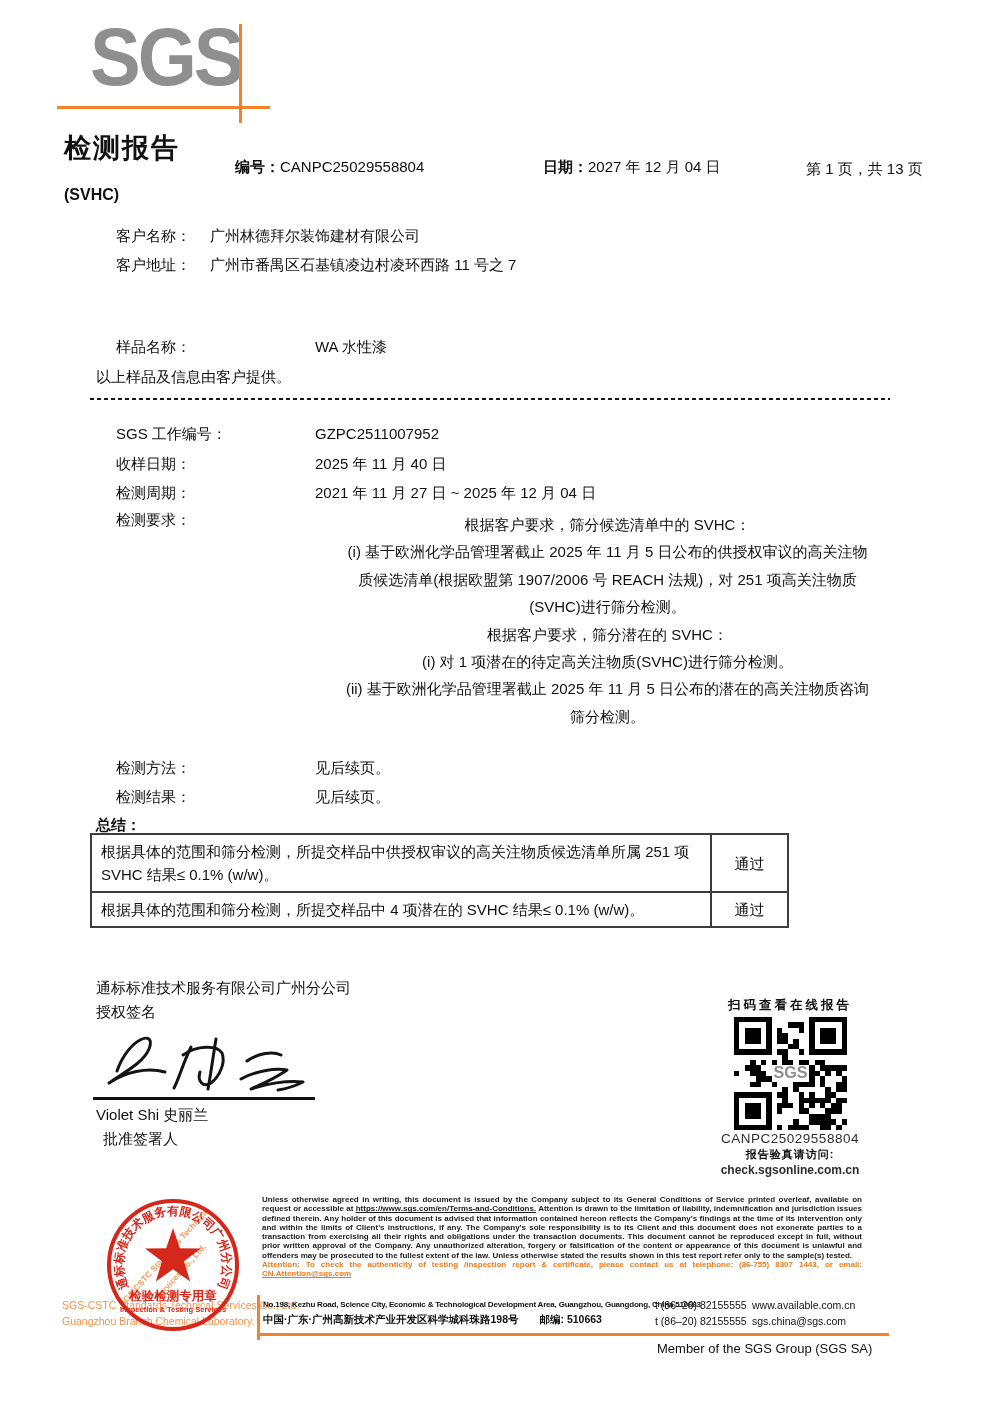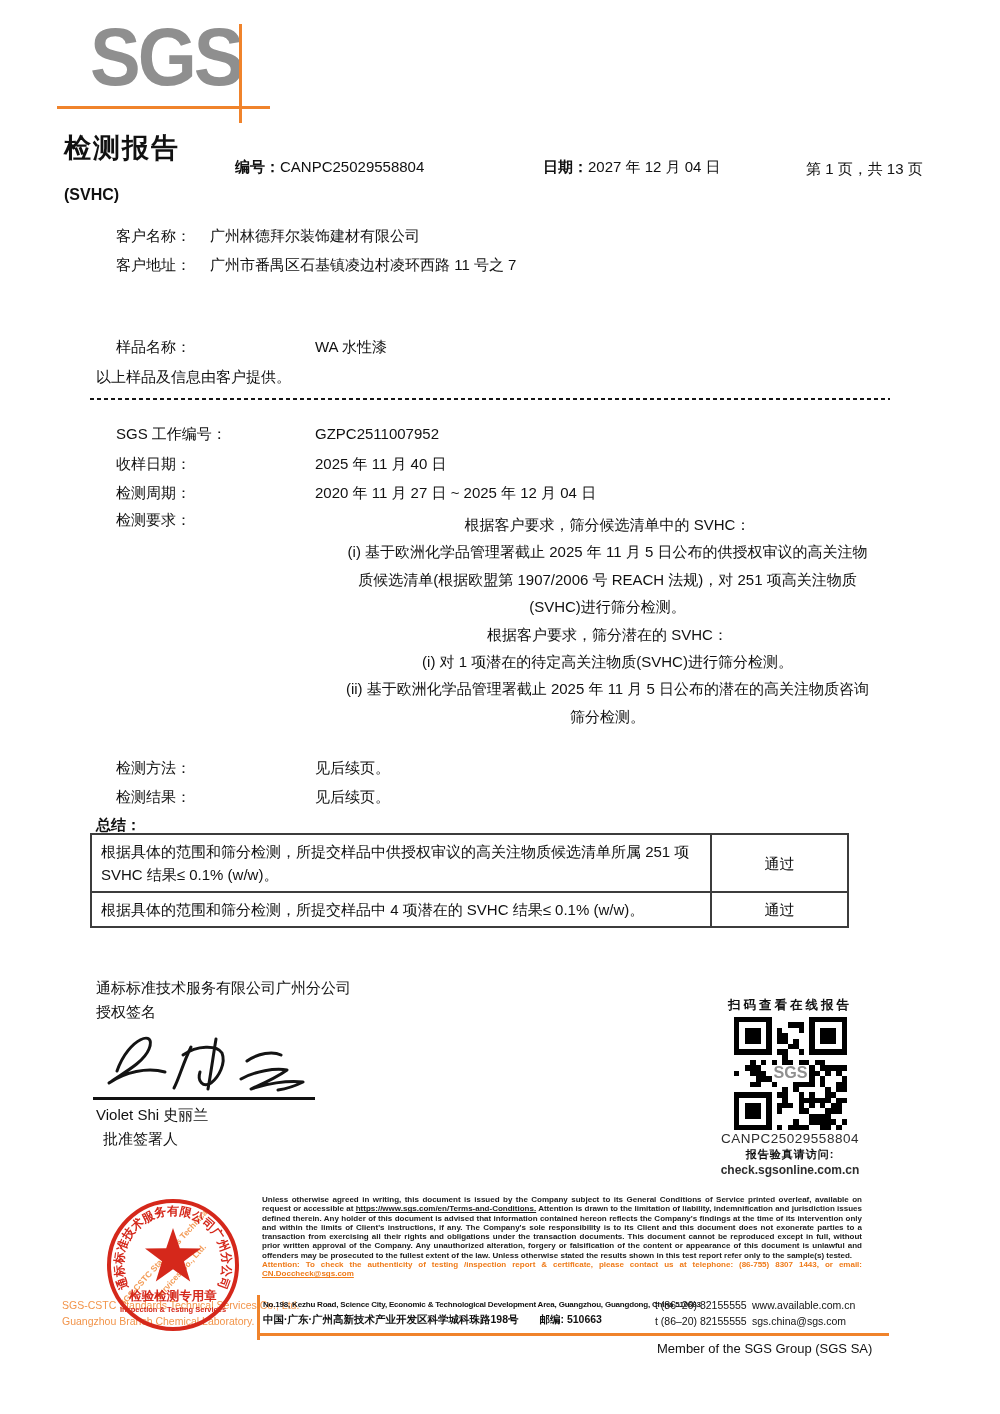--- a/index.html
+++ b/index.html
@@ -35,21 +35,21 @@
   .row-value-j { left:315px; font-size:15px; }
   .note { left:96px; font-size:15px; }
   .dash-sep {
     left:90px; top:398px; width:800px; height:2px;
     background-image:repeating-linear-gradient(90deg,#161616 0 4px,transparent 4px 7px);
   }
   .req-block { left:315px; top:511px; width:585px; font-size:15px; line-height:27.4px;text-align:center; }
 
   
   .sum-title { left:96px; top:816px; font-size:15px; font-weight:bold; }
-  .sum-table { left:90px; top:833px; width:759px; border-collapse:collapse; table-layout:fixed; }
+  .sum-table { left:90px; top:833px; width:699px; border-collapse:collapse; table-layout:fixed; }
   .sum-table td { border:2px solid #3c3c3c; font-size:15px; padding:5px 9px; line-height:23px; }
   .sum-table .c-desc { width:620px; }
   .sum-table .c-verdict { text-align:center; }
 
   
   .sig-company { left:96px; top:979px; font-size:15px; }
   .sig-label { left:96px; top:1003px; font-size:15px; }
   .sig-svg { left:95px; top:1025px; }
   .sig-underline { left:93px; top:1097px; width:222px; height:2.5px; background:#111; }
   .sig-name { left:96px; top:1106px; font-size:15px; }
@@ -112,21 +112,21 @@
   <div class="abs row-label" style="top:338px">样品名称：</div>
   <div class="abs row-value-j" style="top:338px">WA 水性漆</div>
   <div class="abs note" style="top:368px">以上样品及信息由客户提供。</div>
   <div class="abs dash-sep"></div>
 
   <div class="abs row-label" style="top:425px">SGS 工作编号：</div>
   <div class="abs row-value-j" style="top:425px">GZPC2511007952</div>
   <div class="abs row-label" style="top:455px">收样日期：</div>
   <div class="abs row-value-j" style="top:455px">2025 年 11 月 40 日</div>
   <div class="abs row-label" style="top:484px">检测周期：</div>
-  <div class="abs row-value-j" style="top:484px">2020 年 11 月 27 日 ~ 2025 年 12 月 04 日</div>
+  <div class="abs row-value-j" style="top:484px">2021 年 11 月 27 日 ~ 2025 年 12 月 04 日</div>
 
   <div class="abs row-label" style="top:511px">检测要求：</div>
   <div class="abs req-block">
     <div>根据客户要求，筛分候选清单中的 SVHC：</div>
     <div>(i) 基于欧洲化学品管理署截止 2025 年 11 月 5 日公布的供授权审议的高关注物</div>
     <div>质候选清单(根据欧盟第 1907/2006 号 REACH 法规)，对 251 项高关注物质</div>
     <div>(SVHC)进行筛分检测。</div>
     <div>根据客户要求，筛分潜在的 SVHC：</div>
     <div>(i) 对 1 项潜在的待定高关注物质(SVHC)进行筛分检测。</div>
     <div>(ii) 基于欧洲化学品管理署截止 2025 年 11 月 5 日公布的潜在的高关注物质咨询</div>
@@ -312,21 +312,21 @@
     <circle cx="73" cy="73" r="64" fill="none" stroke="#d5281b" stroke-width="4"></circle>
     <path d="M73 36 L79.8 56.2 L101 56.5 L84 69.2 L90.2 89.5 L73 77.3 L55.8 89.5 L62 69.2 L45 56.5 L66.2 56.2 Z" fill="#d5281b"></path>
     <text font-size="12" fill="#d5281b" font-weight="bold">
       <textPath href="#ring-path" startOffset="50%" text-anchor="middle">通标标准技术服务有限公司广州分公司</textPath>
     </text>
     <text x="73" y="108" font-size="12.5" fill="#d5281b" text-anchor="middle" font-weight="bold">检验检测专用章</text>
     <text x="73" y="120" font-size="7.5" fill="#d5281b" text-anchor="middle" font-weight="bold">Inspection &amp; Testing Services</text>
   </svg>
 
   <div class="abs legal"><span>Unless otherwise agreed in writing, this document is issued by the Company subject to its General Conditions of Service printed overleaf, available on request or accessible at </span><a href="#" style="text-decoration:underline">https://www.sgs.com/en/Terms-and-Conditions.</a><span> Attention is drawn to the limitation of liability, indemnification and jurisdiction issues defined therein. Any holder of this document is advised that information contained hereon reflects the Company's findings at the time of its intervention only and within the limits of Client's instructions, if any. The Company's sole responsibility is to its Client and this document does not exonerate parties to a transaction from exercising all their rights and obligations under the transaction documents. This document cannot be reproduced except in full, without prior written approval of the Company. Any unauthorized alteration, forgery or falsification of the content or appearance of this document is unlawful and offenders may be prosecuted to the fullest extent of the law. Unless otherwise stated the results shown in this test report refer only to the sample(s) tested.</span>
-    <div class="attention"><span>Attention: To check the authenticity of testing /inspection report &amp; certificate, please contact us at telephone: (86-755) 8307 1443, or email: </span><a href="#" style="text-decoration:underline">CN.Doccheck@sgs.com</a></div>
+    <div class="attention"><span>Attention: To check the authenticity of testing /inspection report &amp; certificate, please contact us at telephone: (86-755) 8307 1443, or email: </span><a href="#" style="text-decoration:underline">CN.Attention@sgs.com</a></div>
   </div>
 
   <div class="abs foot-vline orange-bg"></div>
   <div class="abs addr-en">No.198, Kezhu Road, Science City, Economic &amp; Technological Development Area, Guangzhou, Guangdong, China 510663</div>
   <div class="abs tel-1">t (86–20) 82155555</div>
   <div class="abs web">www.available.com.cn</div>
   <div class="abs addr-cn">中国·广东·广州高新技术产业开发区科学城科珠路198号　　邮编: 510663</div>
   <div class="abs tel-2">t (86–20) 82155555</div>
   <div class="abs email">sgs.china@sgs.com</div>
   <div class="abs foot-hline orange-bg"></div>

